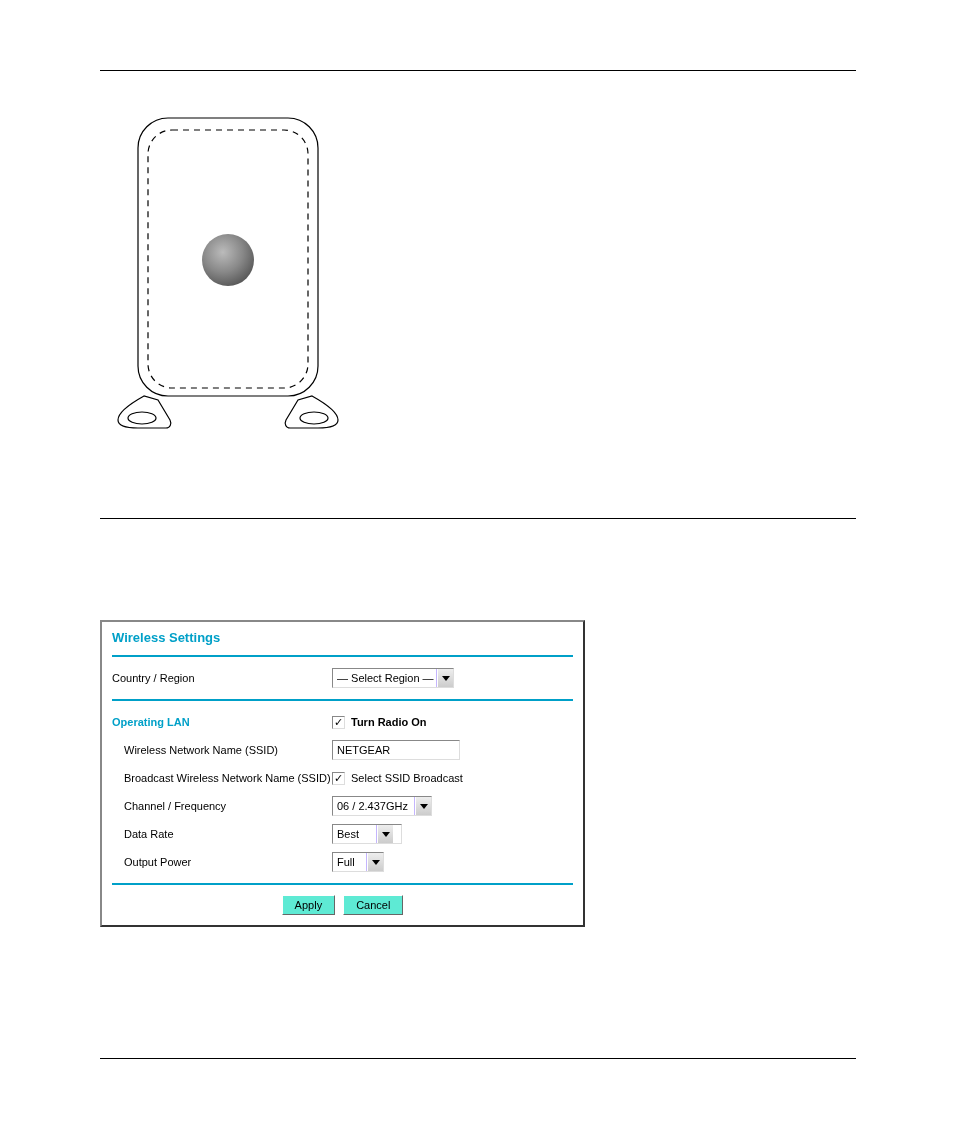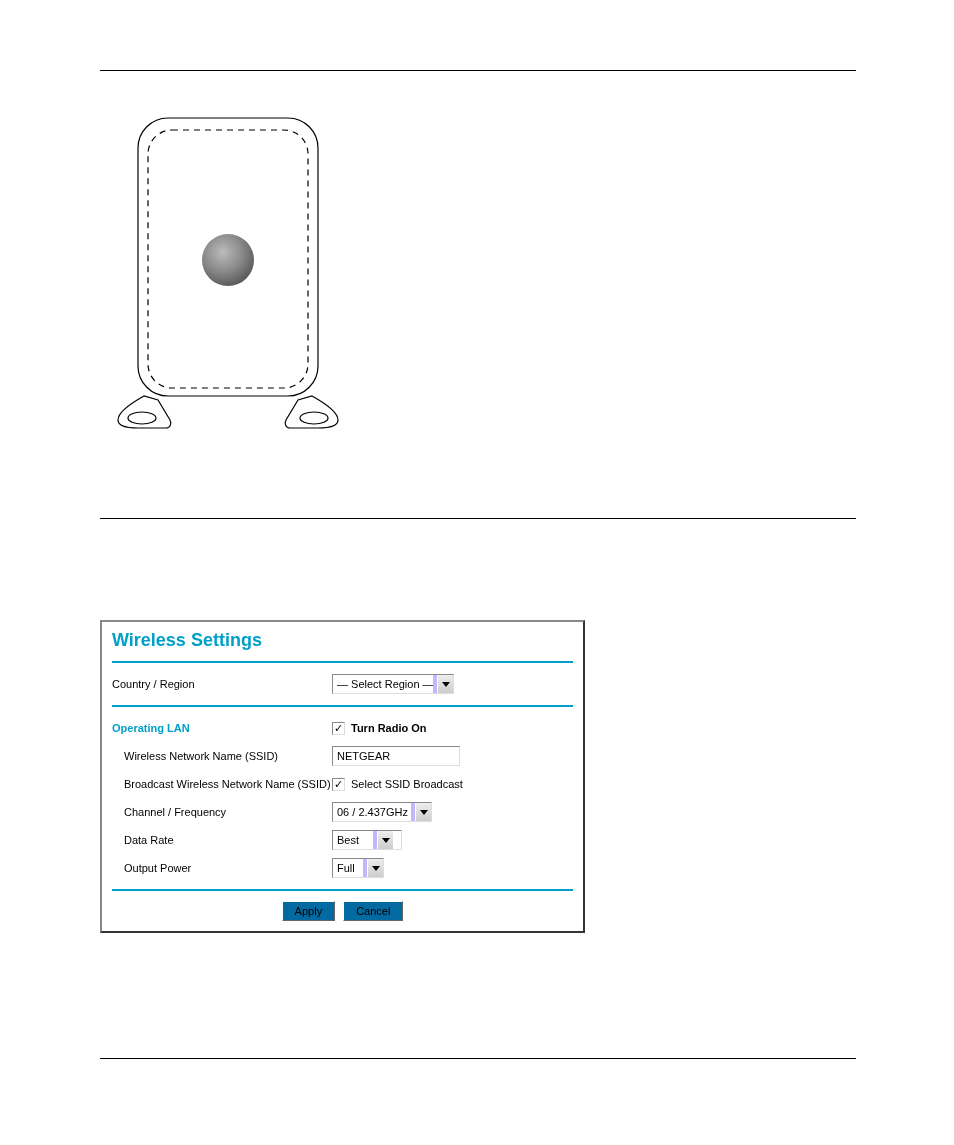--- a/index.html
+++ b/index.html
@@ -33,21 +33,21 @@
     border-left: 2px solid #888;
     border-right: 2px solid #333;
     border-bottom: 2px solid #333;
     background: #fff;
     font-size: 11px;
     color: #000;
     padding: 8px 10px 10px 10px;
   }
   .panel h2 {
     color: #00A0C8;
-    font-size: 18px;
+    font-size: 13px;
     font-weight: bold;
     margin-bottom: 8px;
   }
   .sep-blue {
     height: 2px;
     background: #00A0C8;
     margin: 10px 0;
   }
   .row {
     display: flex;
@@ -78,21 +78,21 @@
     background: #fff;
     border-top: 1px solid #888;
     border-left: 1px solid #888;
     border-right: 1px solid #ddd;
     border-bottom: 1px solid #ddd;
     height: 20px;
     font-size: 11px;
   }
   .winselect .sval {
     padding: 0 4px;
-    border-right: 4px solid #c4b5fd;
+    border-right: 1px solid #c4b5fd;
     height: 100%;
     display: inline-flex;
     align-items: center;
     white-space: nowrap;
     overflow: hidden;
   }
   .winselect .sbtn {
     width: 16px;
     height: 100%;
     background: linear-gradient(#eee,#ccc);
@@ -129,21 +129,21 @@
     border-right: 1px solid #ddd;
     border-bottom: 1px solid #ddd;
     display: inline-flex;
     align-items: center;
     justify-content: center;
     font-size: 11px;
     line-height: 1;
     margin-right: 2px;
   }
   .winbtn {
-    background: #0369a1;
+    background: #5eead4;
     border-top: 1px solid #fff;
     border-left: 1px solid #fff;
     border-right: 1px solid #666;
     border-bottom: 1px solid #666;
     padding: 3px 12px;
     font-size: 11px;
     cursor: pointer;
   }
   .btnrow {
     display: flex;

